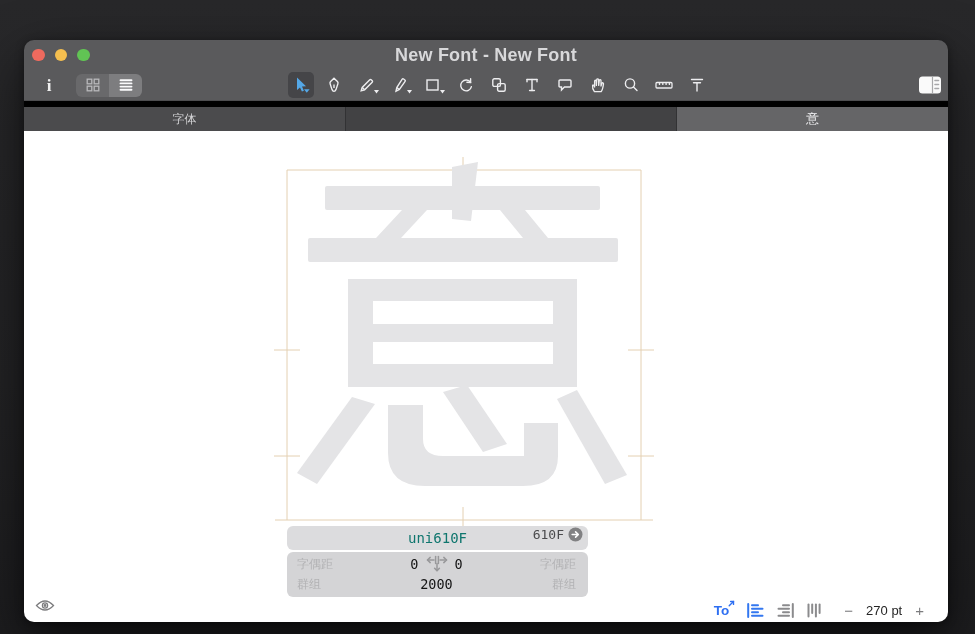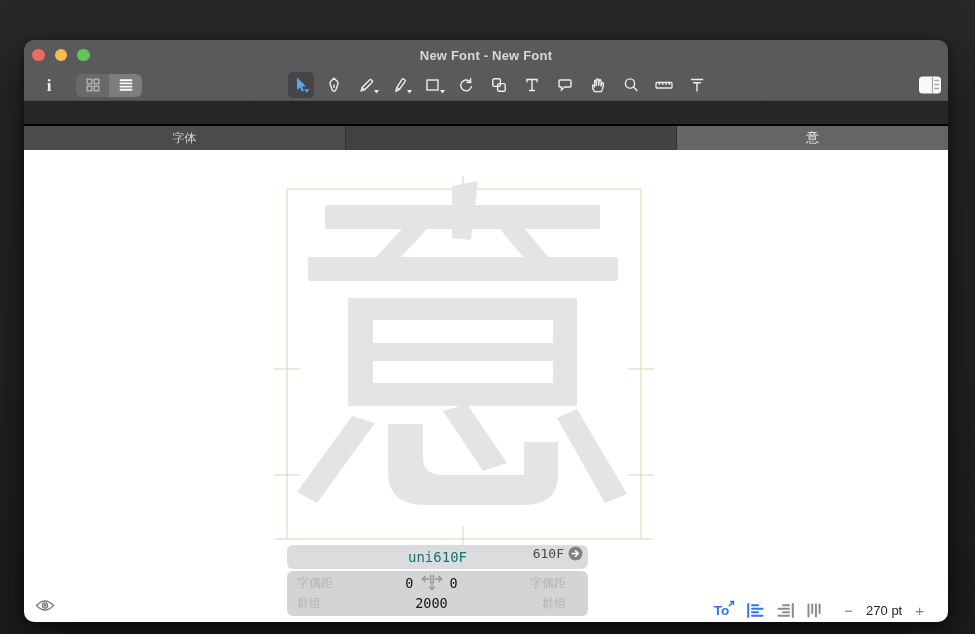--- a/index.html
+++ b/index.html
@@ -19,21 +19,21 @@
   
   .titlebar{
     height:30px;background:#5a5a5c;position:relative;flex:0 0 auto;
     display:flex;align-items:center;justify-content:center;
   }
   .traffic{position:absolute;left:8px;top:0;height:30px;display:flex;align-items:center;gap:10px;}
   .tl{width:12.5px;height:12.5px;border-radius:50%;}
   .tl.red{background:#ee6a5e;}
   .tl.yellow{background:#f5bf4f;}
   .tl.green{background:#61c454;}
-  .title{font-size:13px;font-weight:700;color:#d8d8da;letter-spacing:.2px;}
+  .title{font-size:18px;font-weight:700;color:#d8d8da;letter-spacing:.2px;}
   
   .toolbar{
     height:30px;background:#5a5a5c;border-bottom:1px solid #4d4d4f;
     position:relative;flex:0 0 auto;
   }
   .info-btn{
     position:absolute;left:14px;top:3px;width:22px;height:24px;
     display:flex;align-items:center;justify-content:center;
     color:#efefef;font-family:"Liberation Serif",serif;font-weight:700;font-size:17px;line-height:1;
   }
@@ -46,41 +46,41 @@
     position:absolute;left:264px;top:2px;height:26px;display:flex;gap:7px;align-items:center;
   }
   .tool{
     width:26px;height:26px;border-radius:5px;display:flex;align-items:center;justify-content:center;position:relative;
   }
   .tool.sel{background:#454548;}
   .tool .chev{position:absolute;right:1px;bottom:4px;}
   .sidebar-toggle{position:absolute;right:5px;top:4px;width:26px;height:22px;display:flex;align-items:center;justify-content:center;}
   
   .tabbar{
-    height:24px;background:#4c1d95;border-top:2px solid #000000;
-    display:flex;flex:0 0 auto;align-items:stretch;margin-top:23px;
+    height:24px;background:#4c1d95;border-top:6px solid #000000;
+    display:flex;flex:0 0 auto;align-items:stretch;
   }
   .tab{display:flex;align-items:center;justify-content:center;}
   .tab-font{width:321px;background:#4b4b4d;color:#d3d3d5;font-size:12px;}
   .tab-div{width:1px;background:#323234;}
   .tab-spacer{width:330px;background:#424244;}
   .tab-active{flex:1;background:#656567;color:#f4f4f6;font-size:13px;}
   
   .canvas{flex:1;background:#ffffff;position:relative;}
   .glyph-svg{position:absolute;left:0;top:0;}
   
   .info-panel{position:absolute;left:263px;top:395px;width:301px;}
   .ip-row1{
     height:24px;background:#dcdcde;border-radius:6px;position:relative;
     display:flex;align-items:center;justify-content:center;margin-bottom:2px;
   }
   .ip-name{font-size:14px;color:#0f766e;font-family:"DejaVu Sans Mono",monospace;}
   .ip-uni{position:absolute;right:5px;top:0;height:16px;display:flex;align-items:center;gap:4px;}
   .ip-uni-text{font-size:13px;color:#4b4b4d;font-family:"DejaVu Sans Mono",monospace;}
-  .ip-block{background:#d4d4d6;border-radius:6px;padding:2px 12px 3px 0;}
+  .ip-block{background:#d4d4d6;border-radius:6px;padding:2px 2px 3px 0;}
   .ip-row{height:20px;display:flex;align-items:center;}
   .ip-label{width:64px;font-size:12px;color:#b2b2b4;}
   .ip-label.l{text-align:left;padding-left:10px;}
   .ip-label.r{text-align:right;padding-right:10px;}
   .ip-center{flex:1;display:flex;align-items:center;justify-content:center;gap:7px;}
   .ip-val{font-size:13.5px;color:#141414;font-family:"DejaVu Sans Mono",monospace;}
   
   .eye{position:absolute;left:11px;bottom:9px;width:20px;height:15px;}
   .viewbar{position:absolute;right:24px;bottom:3px;display:flex;align-items:center;gap:13px;height:18px;}
   .kern-toggle{color:#2e6ff2;font-size:13.5px;font-weight:600;position:relative;padding-right:5px;}

